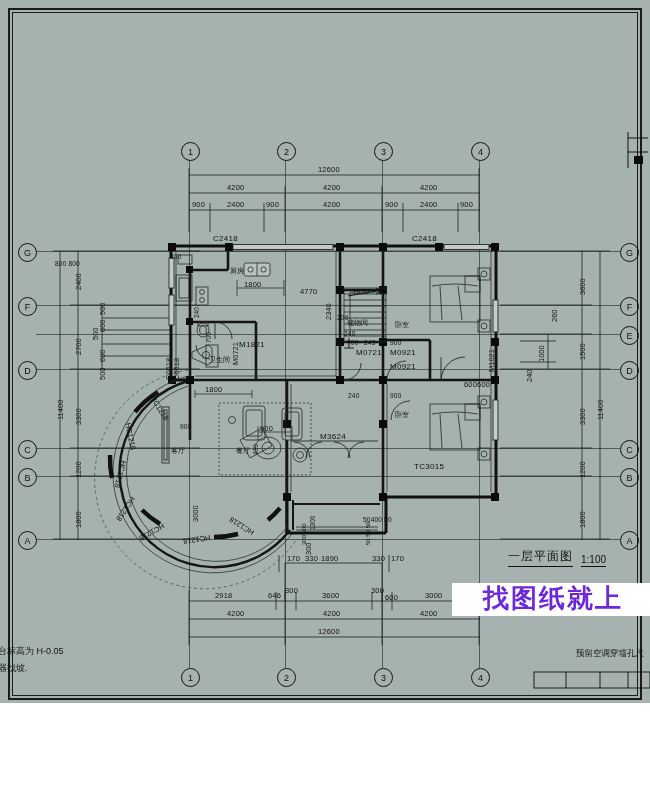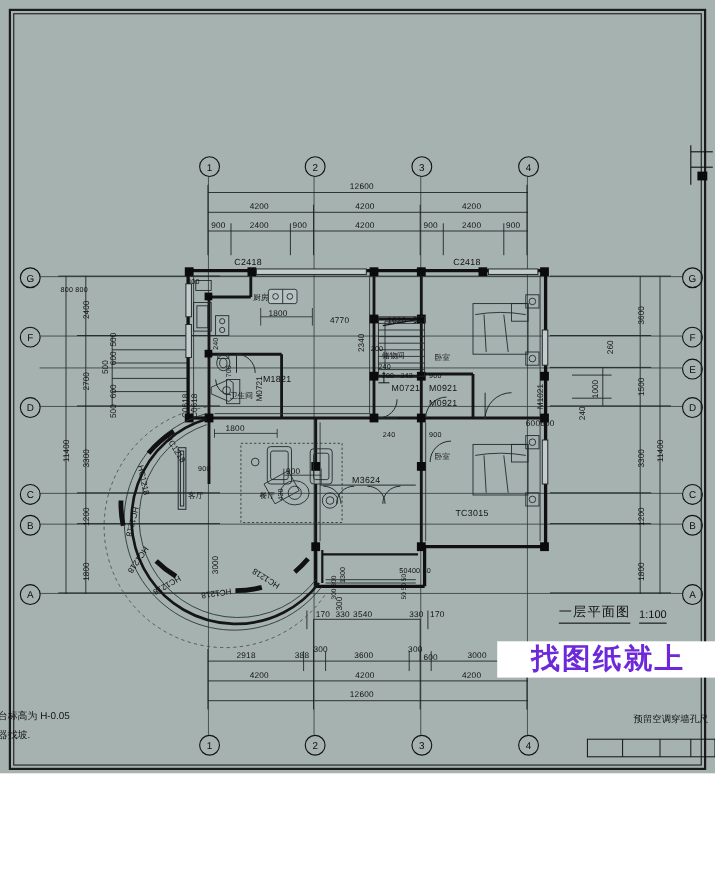--- a/index.html
+++ b/index.html
@@ -414,27 +414,27 @@
   <div class="dim" style="left:192px;top:201px">900</div>
   <div class="dim" style="left:227px;top:201px">2400</div>
   <div class="dim" style="left:266px;top:201px">900</div>
   <div class="dim" style="left:323px;top:201px">4200</div>
   <div class="dim" style="left:385px;top:201px">900</div>
   <div class="dim" style="left:420px;top:201px">2400</div>
   <div class="dim" style="left:460px;top:201px">900</div>
 
   <div class="dim" style="left:287px;top:555px">170</div>
   <div class="dim" style="left:305px;top:555px">330</div>
-  <div class="dim" style="left:321px;top:555px">3540</div>
+  <div class="dim" style="left:321px;top:555px">1890</div>
   <div class="dim" style="left:372px;top:555px">330</div>
   <div class="dim" style="left:391px;top:555px">170</div>
   <div class="dimv" style="left:305px;top:555px">300</div>
 
   <div class="dim" style="left:215px;top:592px">2918</div>
-  <div class="dim" style="left:268px;top:592px">388</div>
+  <div class="dim" style="left:268px;top:592px">646</div>
   <div class="dim" style="left:285px;top:587px">300</div>
   <div class="dim" style="left:322px;top:592px">3600</div>
   <div class="dim" style="left:371px;top:587px">300</div>
   <div class="dim" style="left:385px;top:594px">600</div>
   <div class="dim" style="left:425px;top:592px">3000</div>
 
   <div class="dim" style="left:227px;top:610px">4200</div>
   <div class="dim" style="left:323px;top:610px">4200</div>
   <div class="dim" style="left:420px;top:610px">4200</div>
   <div class="dim" style="left:318px;top:628px">12600</div>
@@ -453,21 +453,21 @@
 
   <div class="dimv" style="left:597px;top:420px">11400</div>
   <div class="dimv" style="left:579px;top:295px">3600</div>
   <div class="dimv" style="left:579px;top:360px">1500</div>
   <div class="dimv" style="left:579px;top:425px">3300</div>
   <div class="dimv" style="left:579px;top:478px">1200</div>
   <div class="dimv" style="left:579px;top:528px">1800</div>
   <div class="dimv" style="left:551px;top:322px">260</div>
   <div class="dimv" style="left:538px;top:362px">1000</div>
   <div class="dimv" style="left:526px;top:382px">240</div>
-  <div class="dim" style="left:478px;top:381px">600600</div>
+  <div class="dim" style="left:464px;top:381px">600600</div>
 
   <div class="dim" style="left:55px;top:261px;font-size:6.5px">800 800</div>
   <div class="dim" style="left:170px;top:254px;font-size:6.5px">800</div>
   <div class="dim" style="left:244px;top:281px">1800</div>
   <div class="dim" style="left:205px;top:386px">1800</div>
   <div class="dim" style="left:300px;top:288px">4770</div>
   <div class="dim" style="left:352px;top:288px">1620</div>
   <div class="dimv" style="left:325px;top:320px">2340</div>
   <div class="dimv" style="left:194px;top:318px;font-size:6.5px">240</div>
   <div class="dimv" style="left:206px;top:343px;font-size:6.5px">700</div>

